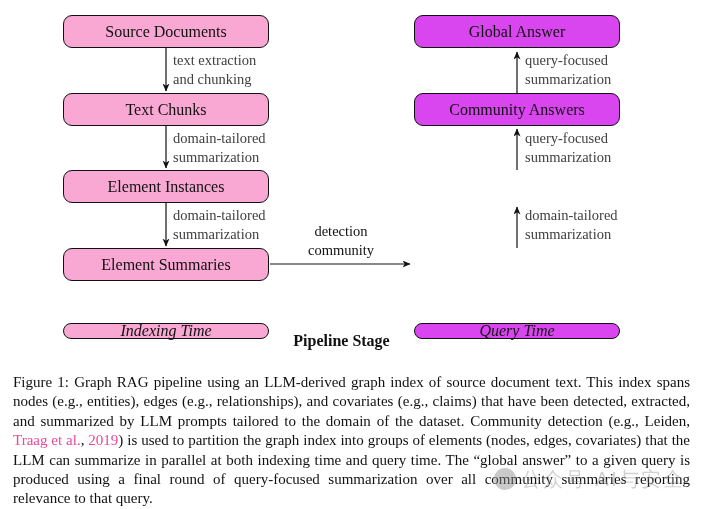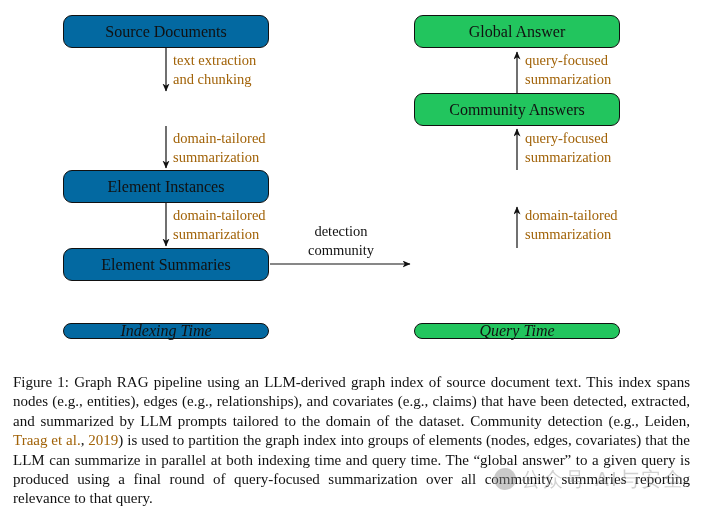--- a/index.html
+++ b/index.html
@@ -7,31 +7,31 @@
     width:702px;height:509px;position:relative;background:#ffffff;
     font-family:"Liberation Serif", serif;overflow:hidden;
   }
   .diagram{position:absolute;left:0;top:0;width:702px;height:370px;}
   .node{
     position:absolute;width:206px;height:33px;box-sizing:border-box;
     border:1.5px solid #111111;border-radius:9px;
     display:flex;align-items:center;justify-content:center;
     font-size:16px;color:#111111;
   }
-  .lavender{background:#0369a1;}
-  .green{background:#22c55e;}
+  .lavender{background:#f9a8d4;}
+  .green{background:#d946ef;}
   .col-left{left:63px;}
   .col-right{left:414px;}
   .row0{top:15px;}
   .row1{top:93px;}
   .row2{top:170px;}
   .row3{top:248px;}
   .footer-box{top:323px;height:16px;font-style:italic;}
   .arrow-label{
-    position:absolute;font-size:14.5px;line-height:18.5px;color:#a16207;
+    position:absolute;font-size:14.5px;line-height:18.5px;color:#404040;
     white-space:nowrap;
   }
   .al-left{left:173px;}
   .al-right{left:525px;}
   .al-top0{top:51px;}
   .al-top1{top:129px;}
   .al-top2{top:206px;}
   .cross-label{
     position:absolute;left:281px;top:222px;width:120px;text-align:center;
     font-size:14.5px;line-height:18.5px;color:#111111;
@@ -39,21 +39,21 @@
   .pipeline-stage{
     position:absolute;left:269px;top:332px;width:145px;text-align:center;
     font-weight:bold;font-size:16px;color:#111111;
   }
   svg.arrows{position:absolute;left:0;top:0;}
   .caption{
     position:absolute;left:13px;top:373px;width:677px;
     font-size:15px;line-height:19.4px;color:#111111;
     text-align:justify;
   }
-  .cite-link{color:#a16207;cursor:pointer;}
+  .cite-link{color:#ec4899;cursor:pointer;}
   .watermark{
     position:absolute;left:494px;top:465px;height:28px;
     display:flex;align-items:center;opacity:0.45;pointer-events:none;
   }
   .wm-circle{
     width:22px;height:22px;border-radius:50%;background:#8a8a8a;
     margin-right:5px;flex:0 0 auto;
   }
   .wm-text{
     font-family:"DejaVu Sans", sans-serif;font-size:20px;color:#9a9a9a;
@@ -75,20 +75,23 @@
     <line x1="166" y1="126" x2="166" y2="168" stroke="#111111" stroke-width="1.2" marker-end="url(#arrowhead)"></line>
     <line x1="166" y1="203" x2="166" y2="246" stroke="#111111" stroke-width="1.2" marker-end="url(#arrowhead)"></line>
     <line x1="517" y1="93" x2="517" y2="52" stroke="#111111" stroke-width="1.2" marker-end="url(#arrowhead)"></line>
     <line x1="517" y1="170" x2="517" y2="129" stroke="#111111" stroke-width="1.2" marker-end="url(#arrowhead)"></line>
     <line x1="517" y1="248" x2="517" y2="207" stroke="#111111" stroke-width="1.2" marker-end="url(#arrowhead)"></line>
     <line x1="270" y1="264" x2="410" y2="264" stroke="#111111" stroke-width="1.2" marker-end="url(#arrowhead)"></line>
   </svg>
 
   <div class="node lavender col-left row0">
     <span>Source Documents</span>
+  </div>
+  <div class="node lavender col-left row1">
+    <span>Text Chunks</span>
   </div>
   <div class="node lavender col-left row3">
     <span>Element Summaries</span>
   </div>
   <div class="node lavender col-left row2">
     <span>Element Instances</span>
   </div>
 
   <div class="node green col-right row0">
     <span>Global Answer</span>
@@ -124,20 +127,21 @@
   </div>
 
   <div class="cross-label">
     <div>detection</div>
     <div>community</div>
   </div>
 
   <div class="node lavender col-left footer-box">
     <span>Indexing Time</span>
   </div>
+  <div class="pipeline-stage">Pipeline Stage</div>
   <div class="node green col-right footer-box">
     <span>Query Time</span>
   </div>
 
 </div>
 
 <div class="caption"><span>Figure 1: Graph RAG pipeline using an LLM-derived graph index of source document text. This index spans nodes (e.g., entities), edges (e.g., relationships), and covariates (e.g., claims) that have been detected, extracted, and summarized by LLM prompts tailored to the domain of the dataset. Community detection (e.g., Leiden, </span><span class="cite-link">Traag et al.</span><span>, </span><span class="cite-link">2019</span><span>) is used to partition the graph index into groups of elements (nodes, edges, covariates) that the LLM can summarize in parallel at both indexing time and query time. The “global answer” to a given query is produced using a final round of query-focused summarization over all community summaries reporting relevance to that query.</span></div>
 
 <div class="watermark">
   <span class="wm-circle"></span>

